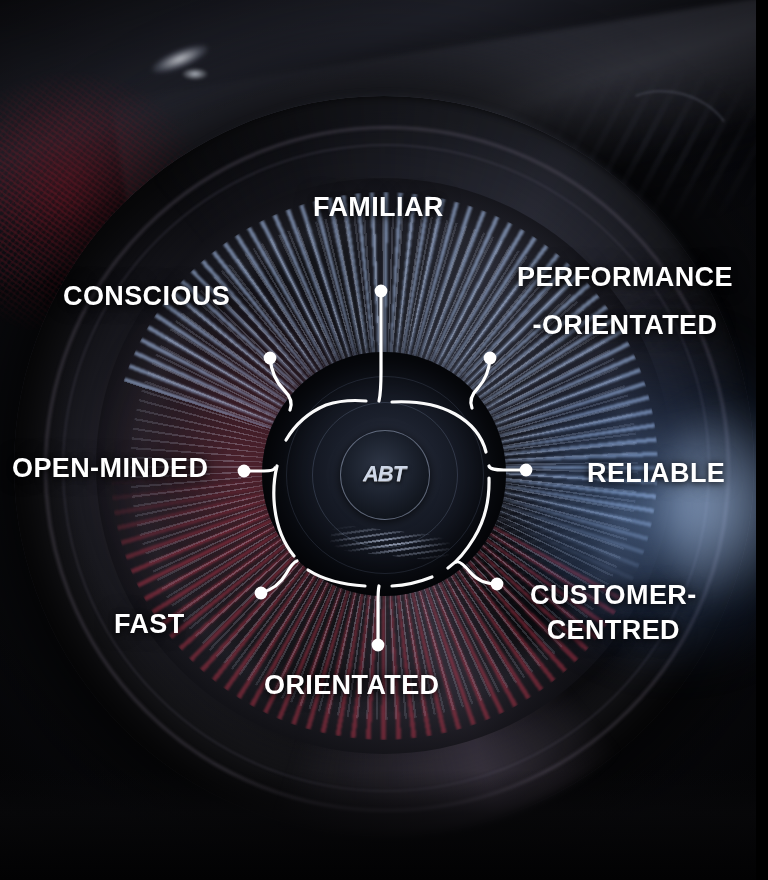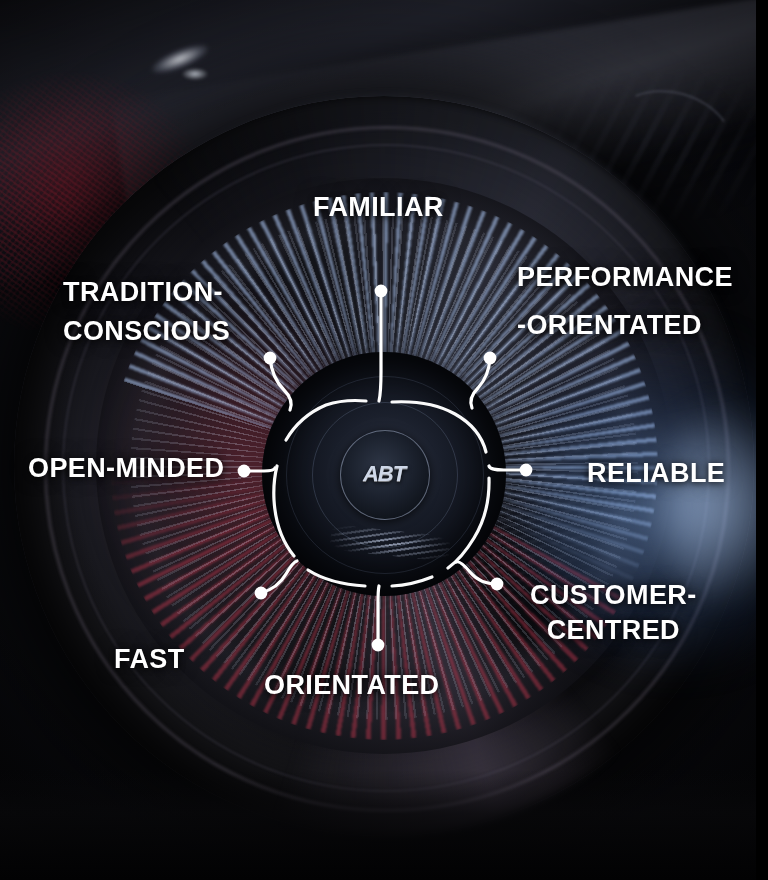--- a/index.html
+++ b/index.html
@@ -176,26 +176,26 @@
   #diagram{position:absolute;left:0;top:0;width:768px;height:880px;}
 
   
   .label{
     position:absolute;color:#ffffff;font-weight:bold;
     font-size:27px;line-height:1.28;letter-spacing:.4px;
     text-shadow:0 1px 6px rgba(0,0,0,.85), 0 0 18px rgba(0,0,0,.6);
     white-space:nowrap;
   }
   .l-familiar{left:313px;top:190px;}
-  .l-performance{left:517px;top:260px;text-align:left;}
+  .l-performance{left:517px;top:260px;text-align:center;}
   .l-reliable{left:587px;top:456px;}
   .l-customer{left:530px;top:578px;}
   .l-relationship{left:264px;top:668px;}
-  .l-fast{left:114px;top:642px;}
-  .l-openminded{left:28px;top:451px;}
+  .l-fast{left:114px;top:607px;}
+  .l-openminded{left:12px;top:451px;}
   .l-tradition{left:63px;top:275px;}
 </style>
 </head>
 <body>
 
 <div id="stage">
 
   <div class="layer" id="bg-base"></div>
   <div class="layer" id="bg-bodysweep"></div>
   <div class="layer" id="bg-bodyedge"></div>
@@ -285,17 +285,16 @@
 
   <div class="label l-fast">
     <div>FAST</div>
   </div>
 
   <div class="label l-openminded">
     <div>OPEN-MINDED</div>
   </div>
 
   <div class="label l-tradition">
-    <div>TRADITION-</div>
     <div style="margin-top:4px;">CONSCIOUS</div>
   </div>
 
 </div>
 
 </body></html>

